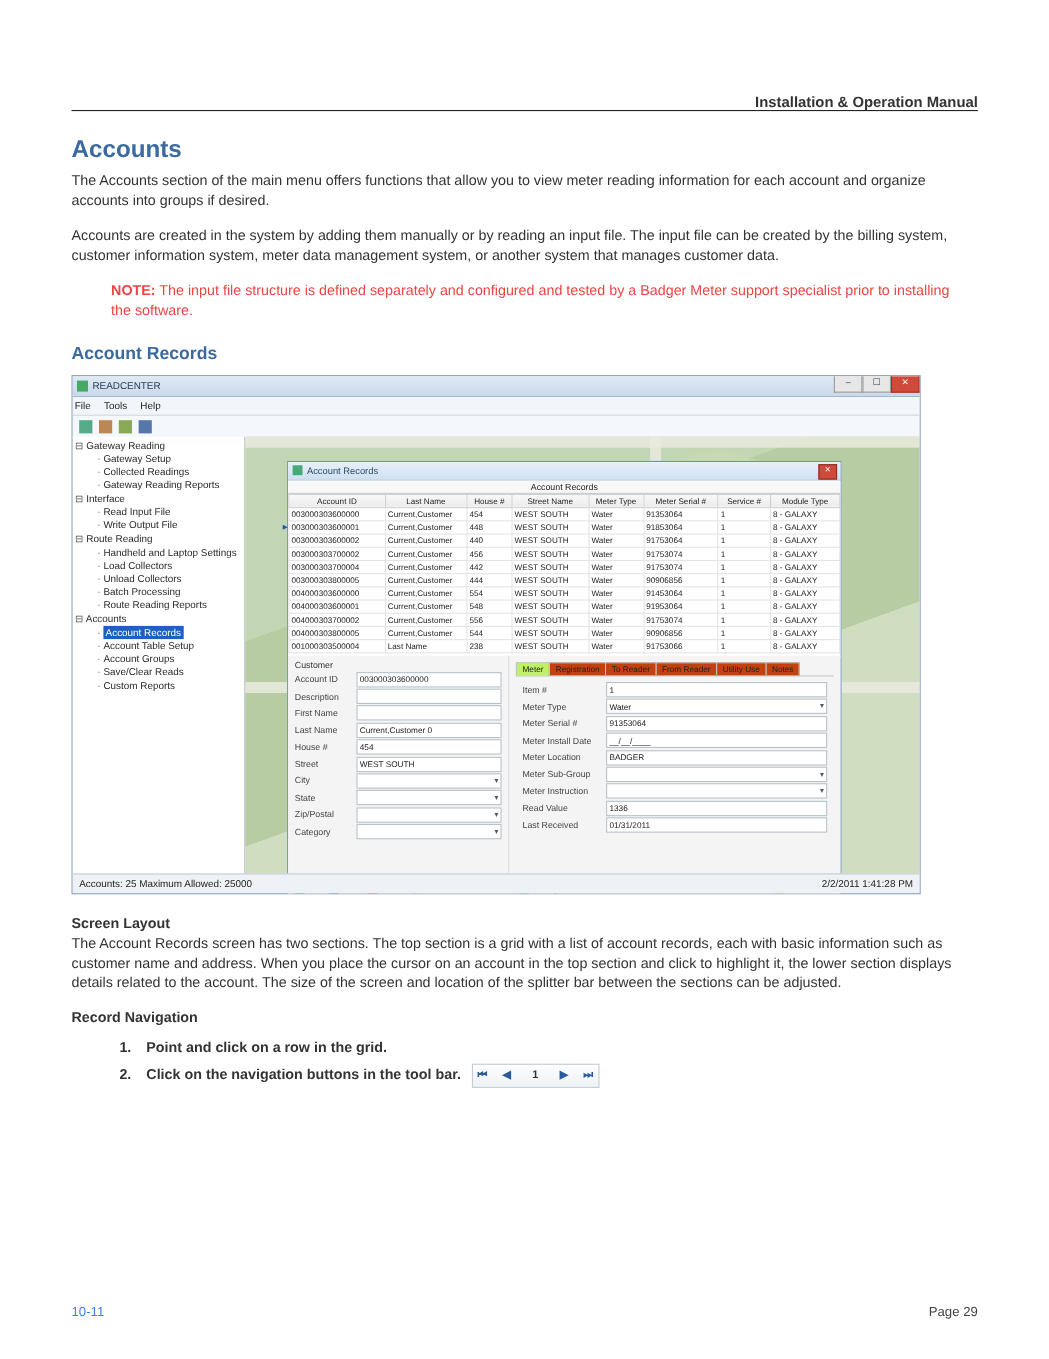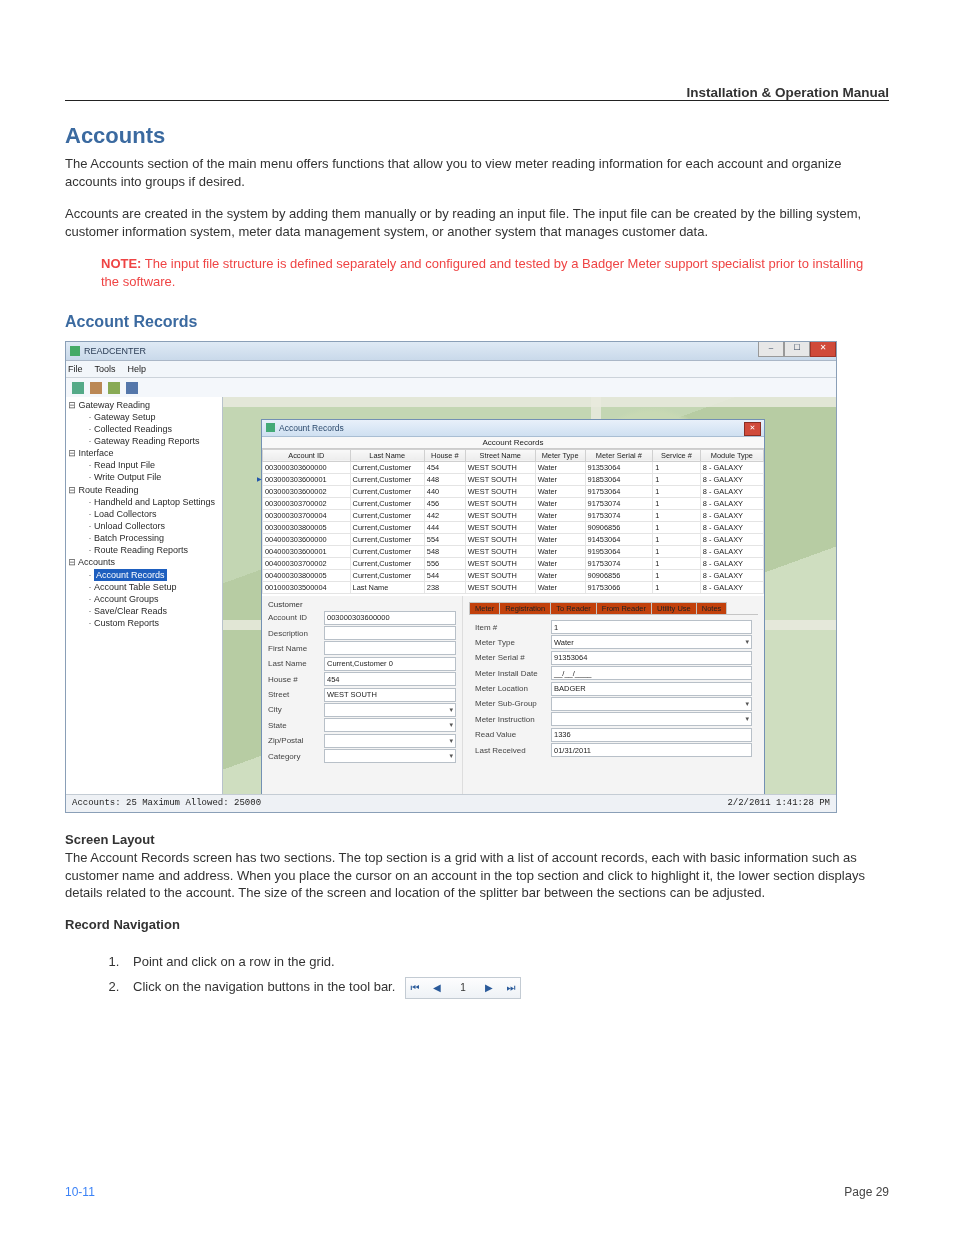--- a/index.html
+++ b/index.html
@@ -20,21 +20,21 @@
   }
   h1.section {
     color:#3b6aa0; font-weight:600; font-size:22px; margin:22px 0 6px 0;
   }
   h2.sub {
     color:#3b6aa0; font-weight:600; font-size:16px; margin:22px 0 10px 0;
   }
   p.body { font-size:13px; line-height:1.38; margin:0 0 14px 0; color:#333;}
   p.indent-note { font-size:13px; line-height:1.38; margin:0 16px 14px 0; padding-left:36px; color:#ef4444;}
   p.body b, p.indent-note b, .strong { font-weight:600;}
-  ol.nav-list { font-size:13px; line-height:1.9; padding-left:58px; margin:16px 0; color:#333;}
+  ol.nav-list { font-size:13px; line-height:1.9; padding-left:58px; margin:6px 0; color:#333;font-weight:bold;}
   ol.nav-list li { padding-left:10px;}
 
   
   .shot {
     width:770px; height:470px;
     border:1px solid #8a9fb7;
     position:relative;
     background:linear-gradient(#eef3f8,#e9eef5);
     font-size:9px;
     margin:4px 0 18px 0;
@@ -103,35 +103,35 @@
   }
   .det-col { padding:4px 6px;}
   .det-col.left{ width:188px;}
   .det-col.right{ flex:1; border-left:1px solid #ddd;}
   .fld { display:flex; align-items:center; margin:1.4px 0; gap:4px;}
   .fld label{ width:52px; color:#444;}
   .fld .inp { flex:1; height:12px; border:1px solid #b8c0c8; background:#fff; padding:0 2px; font-size:7.5px; display:flex; align-items:center;}
   .fld .inp.dd::after{ content:"▾"; margin-left:auto; color:#555; font-size:7px;}
   .tabs { display:flex; gap:0; font-size:7.5px; border-bottom:1px solid #c5c5c5; height:14px; align-items:flex-end;}
   .tabs .tab{ padding:1px 5px; border:1px solid #c5c5c5; border-bottom:none; background:#c2410c; margin-right:-1px;}
-  .tabs .tab.active{ background:#c2410c;}
+  .tabs .tab.active{ background:#bef264;}
   .det-right-body{ padding:4px 6px;}
   .det-right-body .fld label{ width:72px;}
   .sub-toolbar{
     position:absolute; left:0; right:0; bottom:0; height:18px;
     border-top:1px solid #cfcfcf; background:#f6f6f6;
     display:flex; align-items:center; font-size:8px; gap:6px; padding:0 6px;
   }
   .sub-toolbar .act{ display:flex; align-items:center; gap:2px;}
   .sub-toolbar .sep{ flex:1;}
   .glyph{ display:inline-block; width:9px; height:9px;}
   .statusbar{
     position:absolute; left:0; right:0; bottom:0; height:17px;
     background:#eef1f5; border-top:1px solid #c4ccd4;
-    font-size:9px; display:flex; align-items:center; padding:0 6px; justify-content:space-between;font-family:Liberation Mono, monospace;
+    font-size:9px; display:flex; align-items:center; padding:0 6px; justify-content:space-between;
   }
 
   
   .nav-bar{
     display:inline-flex; align-items:center; vertical-align:middle;
     height:20px; border:1px solid #c3cbd3; background:linear-gradient(#fdfdfe,#eef2f6);
     font-size:10px; color:#2a5a9a; padding:0 2px; gap:8px; margin-left:6px;
   }
   .nav-bar .nb{ width:14px; text-align:center;}
   .nav-bar .count{ color:#333; min-width:22px; text-align:center;}

